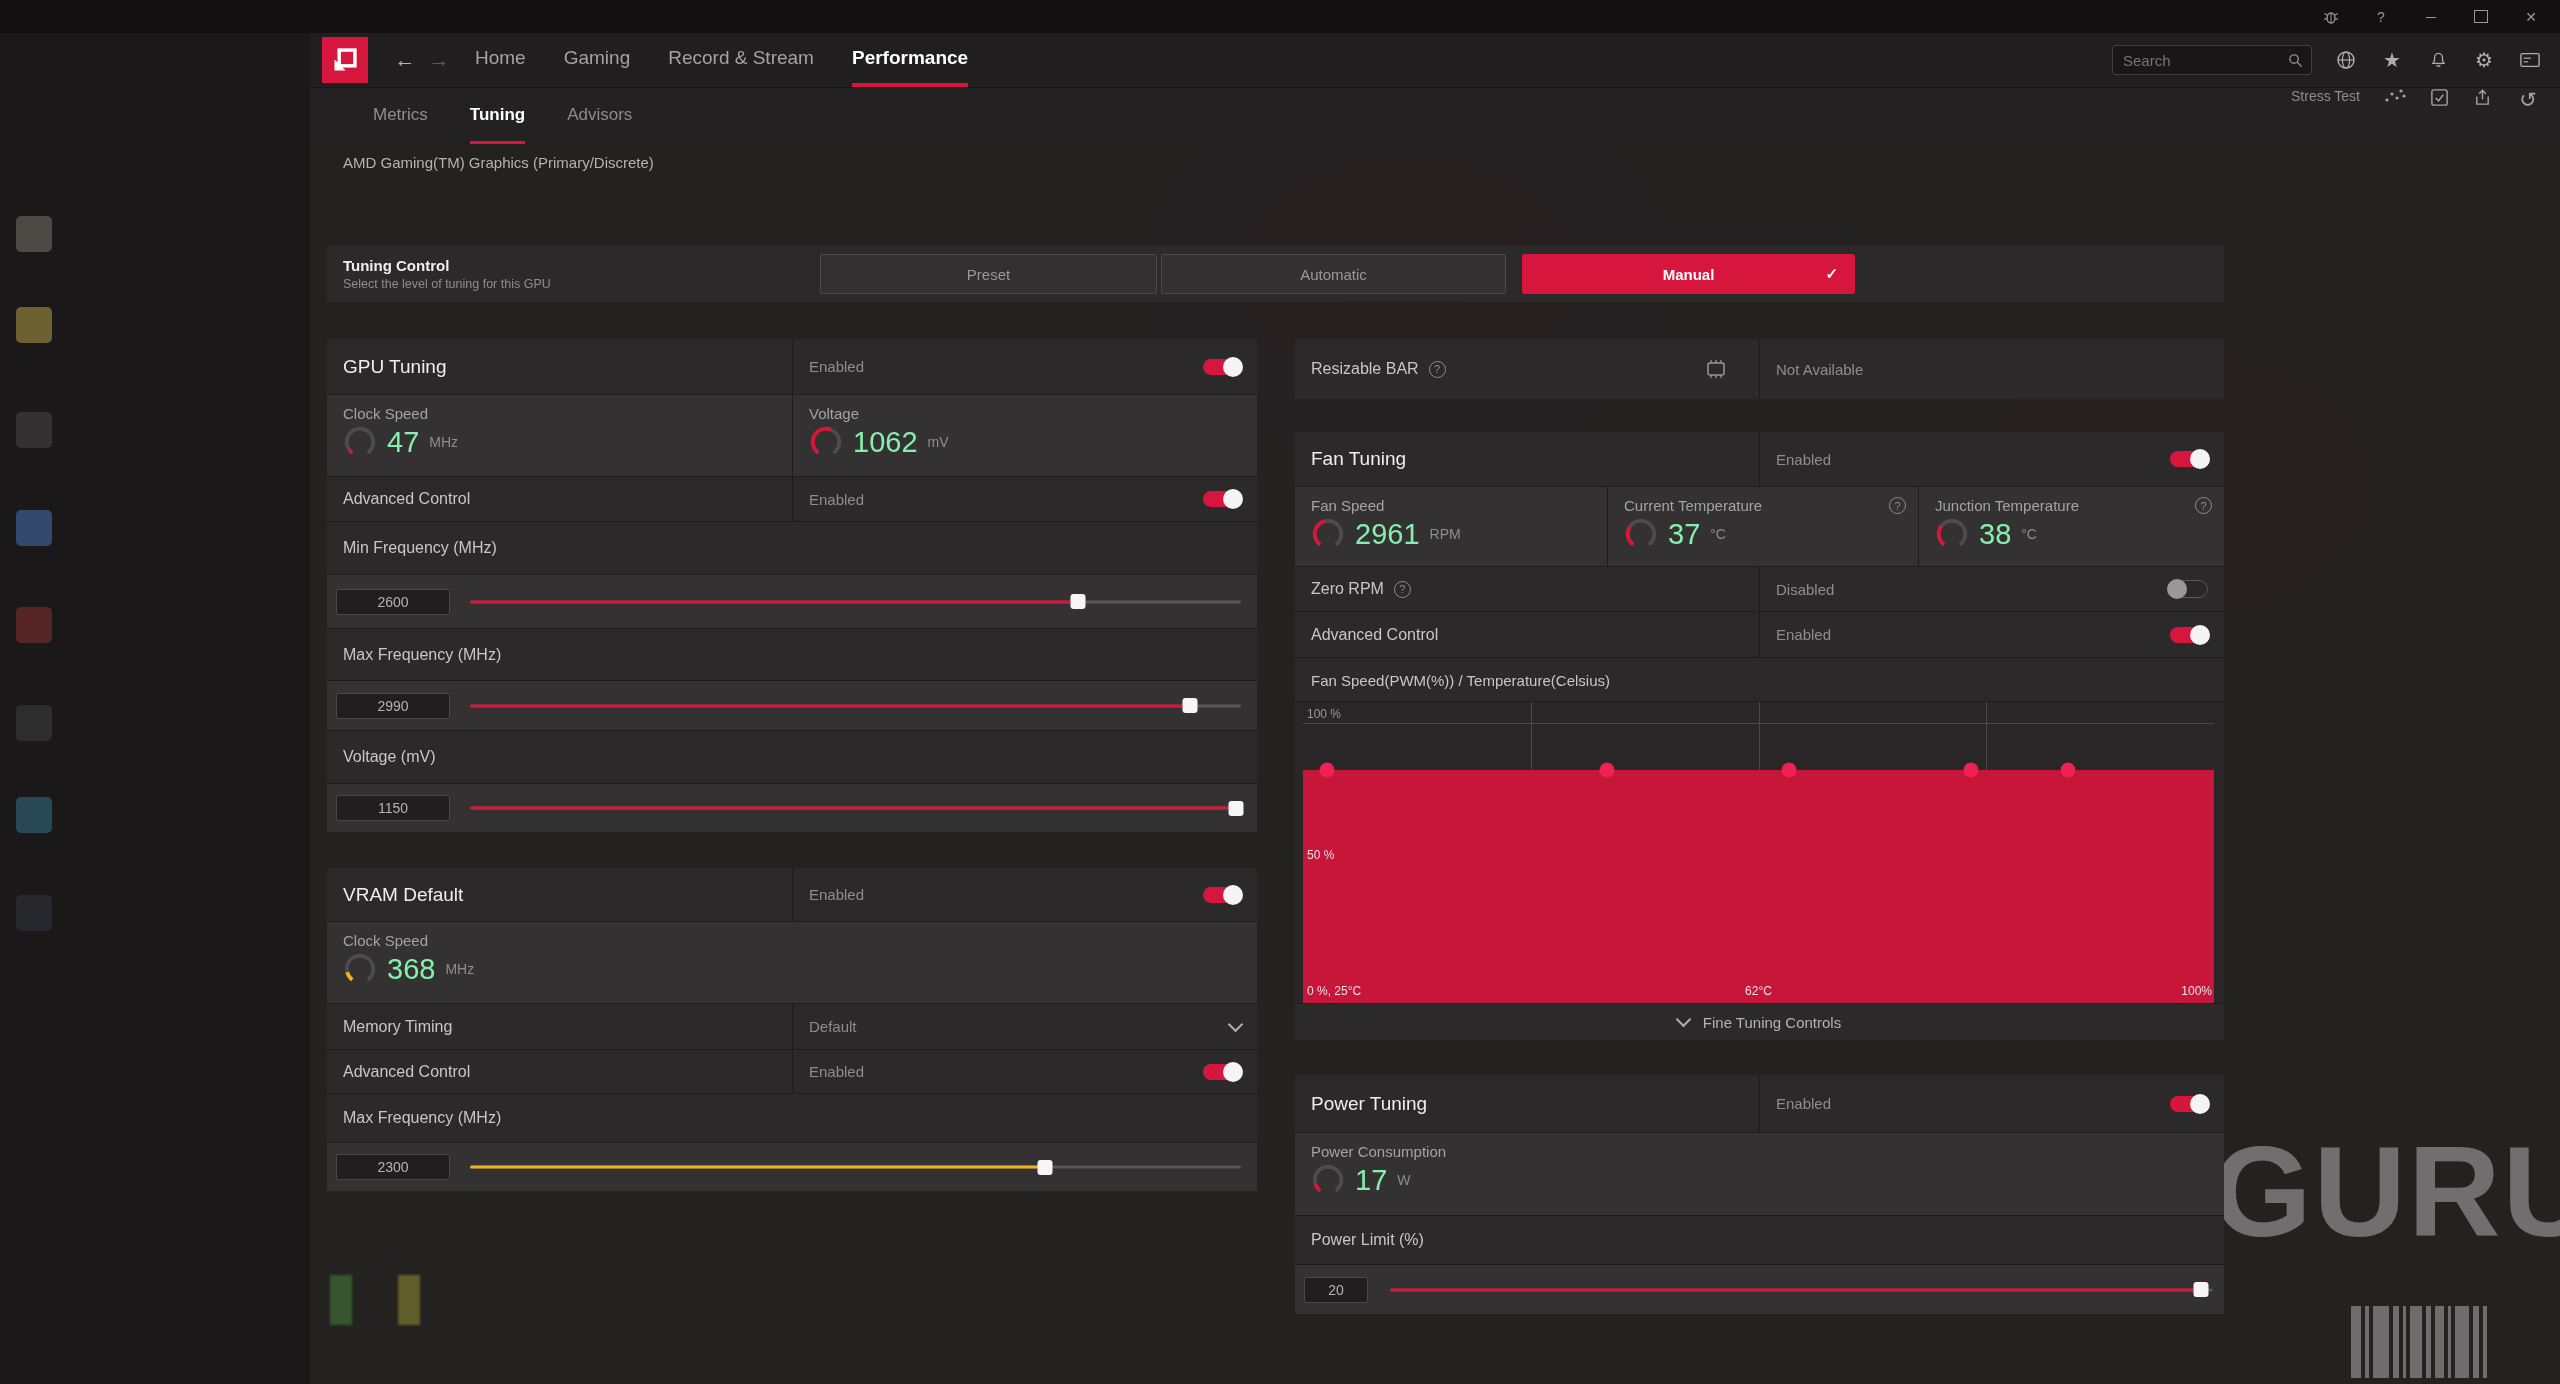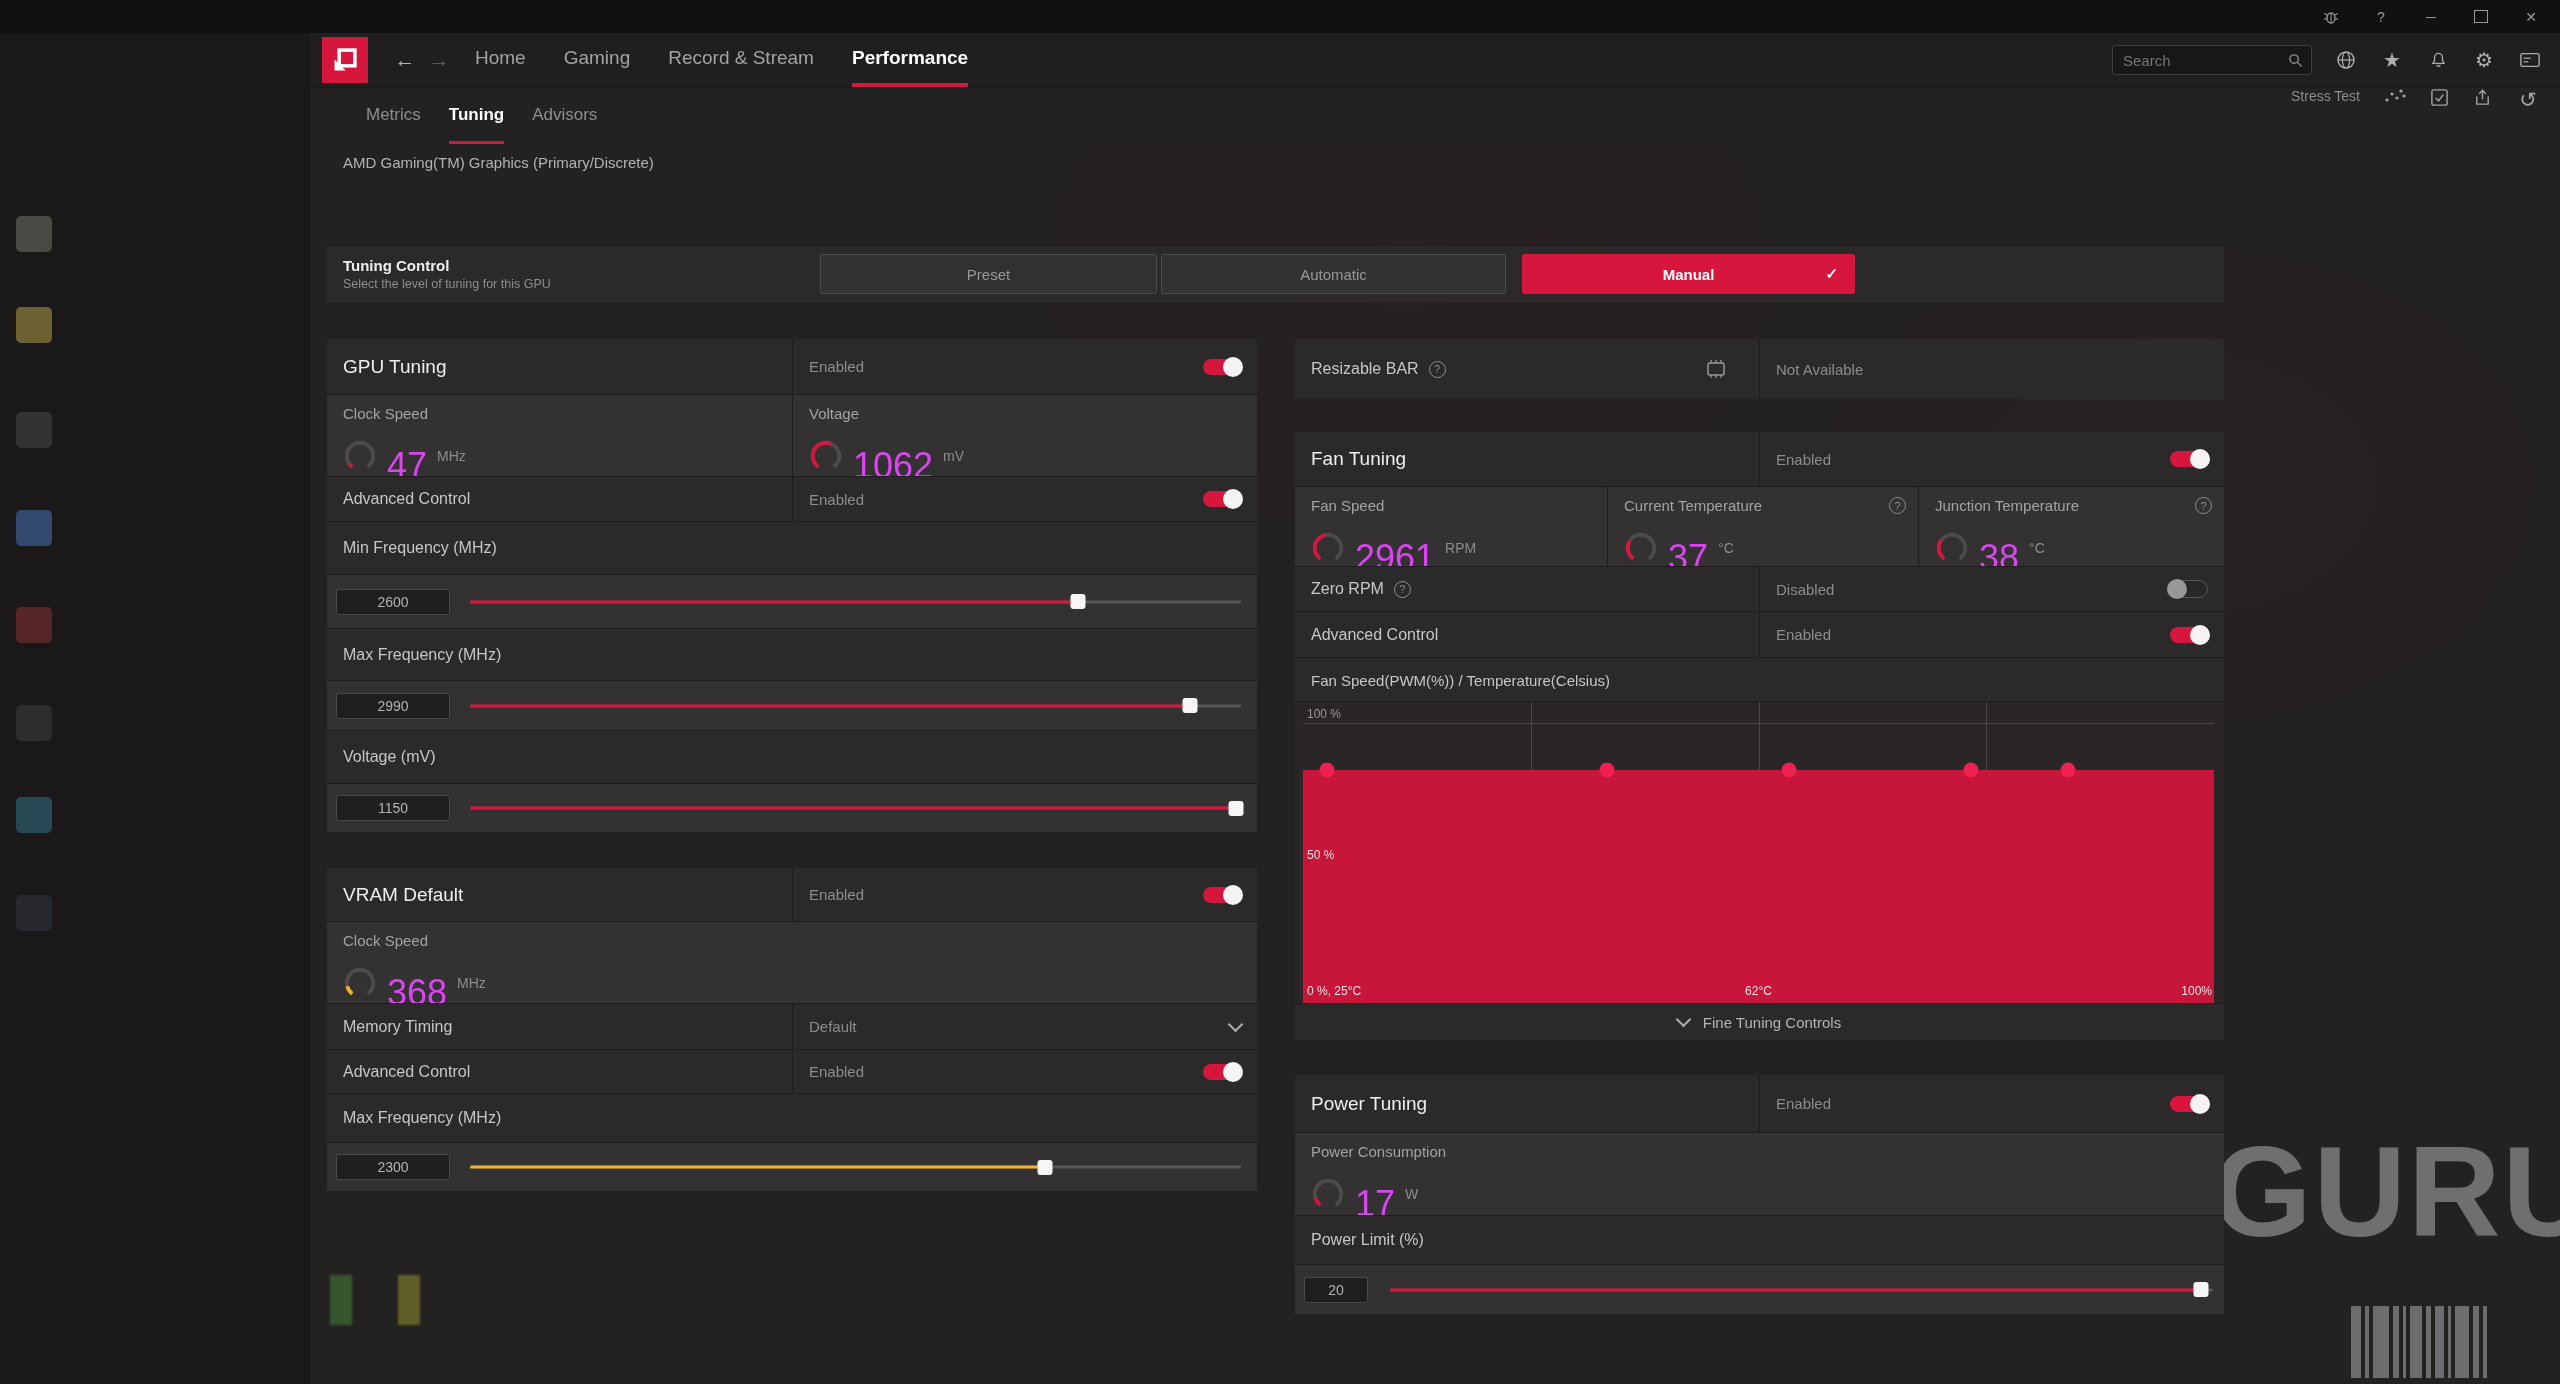--- a/index.html
+++ b/index.html
@@ -25,21 +25,21 @@
   .nav-arrow{align-self:center;width:34px;font-size:21px;color:#b5b2b3;text-align:center;}
   .nav-arrow.dim{color:#5c595a;}
   .nav-item{display:flex;align-items:center;margin:0 19px;font-size:19px;color:#a5a2a3;border-bottom:4px solid transparent;box-sizing:border-box;}
   .nav-item.active{color:#ffffff;font-weight:bold;border-color:#d6163c;}
   #nav-right{margin-left:auto;display:flex;align-items:center;gap:22px;padding-right:18px;}
   #searchbox{width:182px;height:28px;background:#191617;border:1px solid #403d3e;border-radius:3px;display:flex;align-items:center;padding:0 8px;gap:6px;}
   #searchbox input{flex:1;background:transparent;border:none;outline:none;color:#c5c2c3;font-size:15px;min-width:0;font-family:"Liberation Sans",sans-serif;}
   .nav-icon{color:#b0adae;font-size:20px;display:flex;align-items:center;justify-content:center;width:24px;height:24px;}
   
   #subnav{position:absolute;left:0;top:54px;right:0;height:57px;background:#242122;border-top:1px solid #1a1718;display:flex;align-items:stretch;padding-left:42px;box-sizing:border-box;}
-  .tab{display:flex;align-items:center;margin:0 14px;font-size:17px;color:#8f8c8d;border-bottom:3px solid transparent;box-sizing:border-box;}
+  .tab{display:flex;align-items:center;margin:0 21px;font-size:17px;color:#8f8c8d;border-bottom:3px solid transparent;box-sizing:border-box;}
   .tab.active{color:#fff;font-weight:bold;border-color:#d6163c;}
   #subnav-right{margin-left:auto;display:flex;align-items:flex-start;gap:24px;padding-right:20px;}
   .sub-label{font-size:14px;color:#8f8c8d;}
   
   #content{position:absolute;left:0;top:111px;right:0;bottom:0;background:rgba(42,38,39,0.62);}
   #device-label{position:absolute;left:33px;top:10px;font-size:15px;color:#b5b2b3;}
   .card{position:absolute;background:#2c292a;}
   .row{position:absolute;left:0;right:0;border-top:1px solid #1f1c1d;box-sizing:border-box;background:#2c292a;}
   .row.first{border-top:none;}
   .row.lite{background:#343132;}
@@ -52,21 +52,21 @@
   
   .toggle{position:relative;width:38px;height:16px;border-radius:9px;background:#d6163c;}
   .toggle .knob{position:absolute;top:-2px;right:-2px;width:20px;height:20px;border-radius:50%;background:#f5f3f4;}
   .toggle.off{background:#2a2728;border:1px solid #5a5758;}
   .toggle.off .knob{left:-2px;right:auto;background:#9a9798;}
   
   .stat-cell{position:absolute;top:0;bottom:0;box-sizing:border-box;padding:10px 0 0 16px;}
   .stat-cell.bl{border-left:1px solid #1f1c1d;}
   .stat-label{font-size:15px;color:#a5a2a3;}
   .stat-value{display:flex;align-items:center;gap:10px;margin-top:3px;}
-  .big{font-size:36px;color:#d946ef;margin-top:20px;}
+  .big{font-size:29px;color:#86efac;}
   .unit{font-size:14px;color:#8f8c8d;}
   .gauge{width:34px;height:34px;}
   
   .val-box{position:absolute;left:9px;top:50%;transform:translateY(-50%);width:114px;height:26px;background:#211e1f;border:1px solid #4a4748;color:#b5b2b3;text-align:center;font-size:14px;border-radius:2px;font-family:"Liberation Sans",sans-serif;box-sizing:border-box;}
   .track{position:absolute;left:143px;right:16px;top:50%;height:3px;transform:translateY(-50%);background:#5a5758;border-radius:2px;}
   .fill{position:absolute;left:0;top:0;height:3px;background:#d6163c;border-radius:2px;}
   .fill.yellow{background:#edb41f;}
   .handle{position:absolute;top:1.5px;width:15px;height:15px;border-radius:3px;background:#f7f5f6;transform:translate(-50%,-50%);}
   
   .help{width:17px;height:17px;border-radius:50%;border:1px solid #8f8c8d;color:#8f8c8d;font-size:11px;display:inline-flex;align-items:center;justify-content:center;box-sizing:border-box;}

